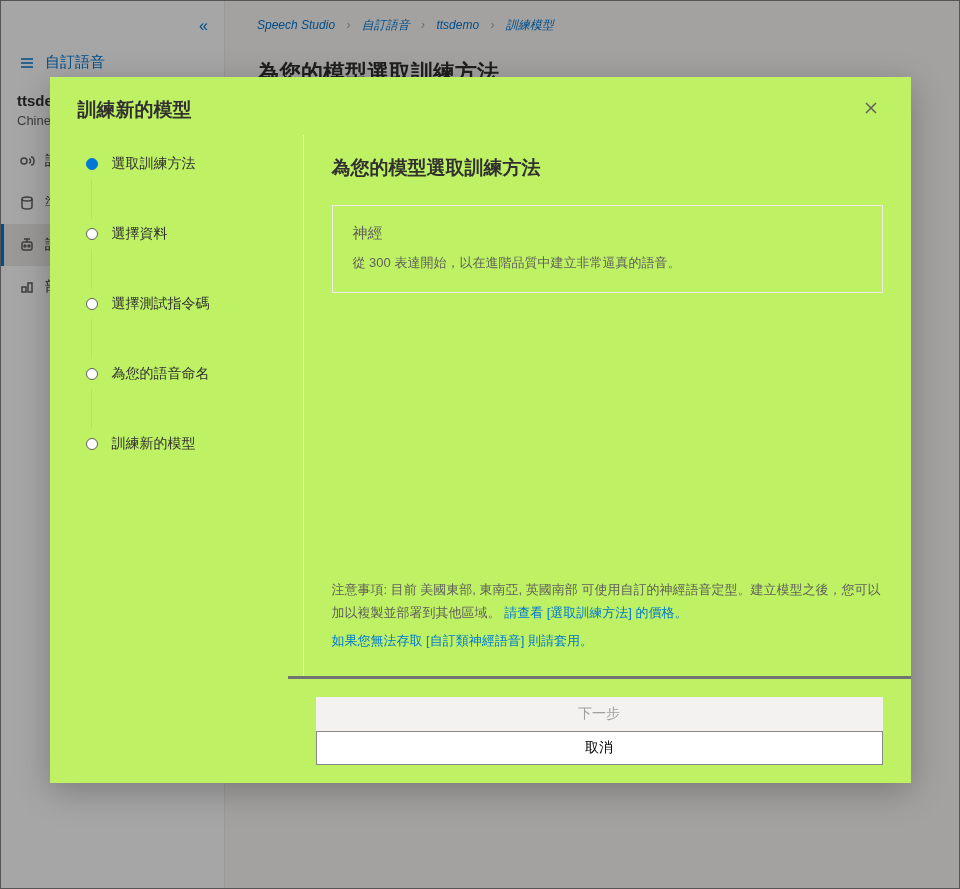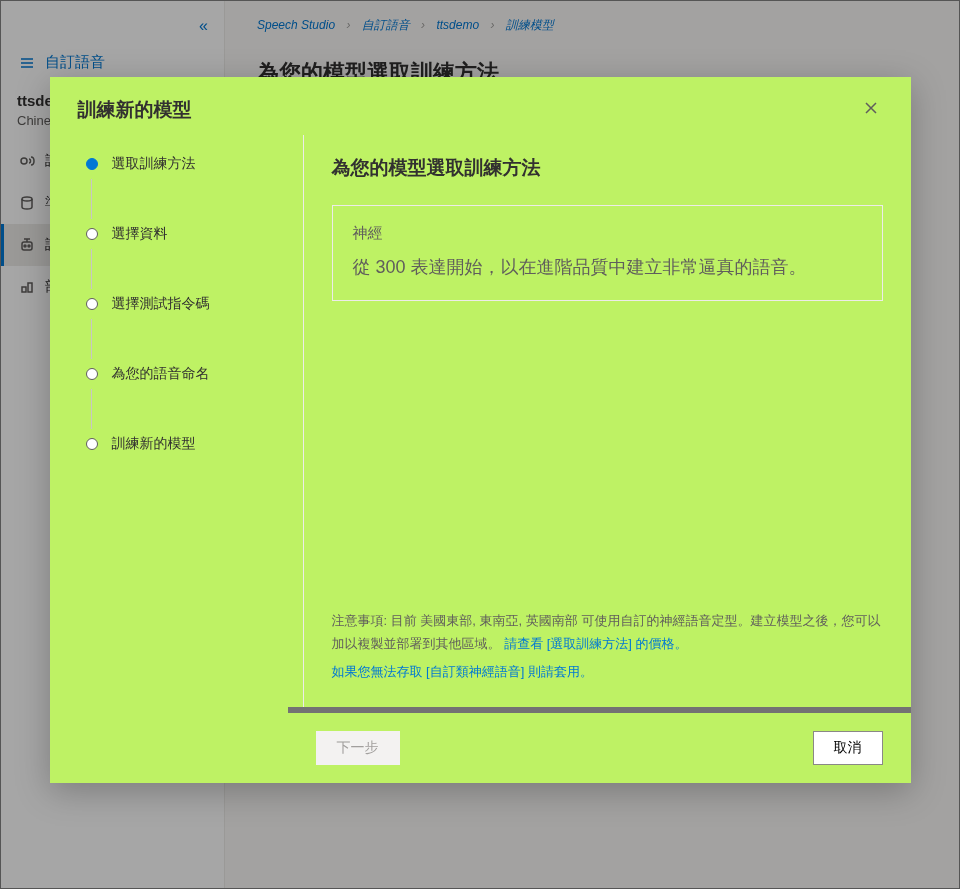--- a/index.html
+++ b/index.html
@@ -202,45 +202,46 @@
       padding: 18px 20px;
       margin-bottom: 7px;
       cursor: pointer;
     }
     .option-title {
       font-size: 15px;
       color: #605e5c;
       margin-bottom: 10px;
     }
     .option-desc {
-      font-size: 18px;
+      font-size: 13px;
       color: #605e5c;
       line-height: 1.6;
     }
     .spacer {
       flex: 1;
     }
     .note {
       font-size: 13px;
       color: #605e5c;
       line-height: 1.8;
       margin-bottom: 4px;
     }
     .note a {
       color: #0078d4;
       text-decoration: none;
     }
     
     
     .modal-footer {
-      border-top: 6px solid #737373;
+      border-top: 3px solid #737373;
       padding: 18px 28px;
       display: flex;
       justify-content: space-between;
       margin-left: 238px;
+      flex-direction: column;
     }
     .btn {
       padding: 7px 20px;
       border: 1px solid #8a8886;
       background: #fff;
       font-size: 14px;
       cursor: pointer;
       font-family: inherit;
     }
     .btn.disabled {

